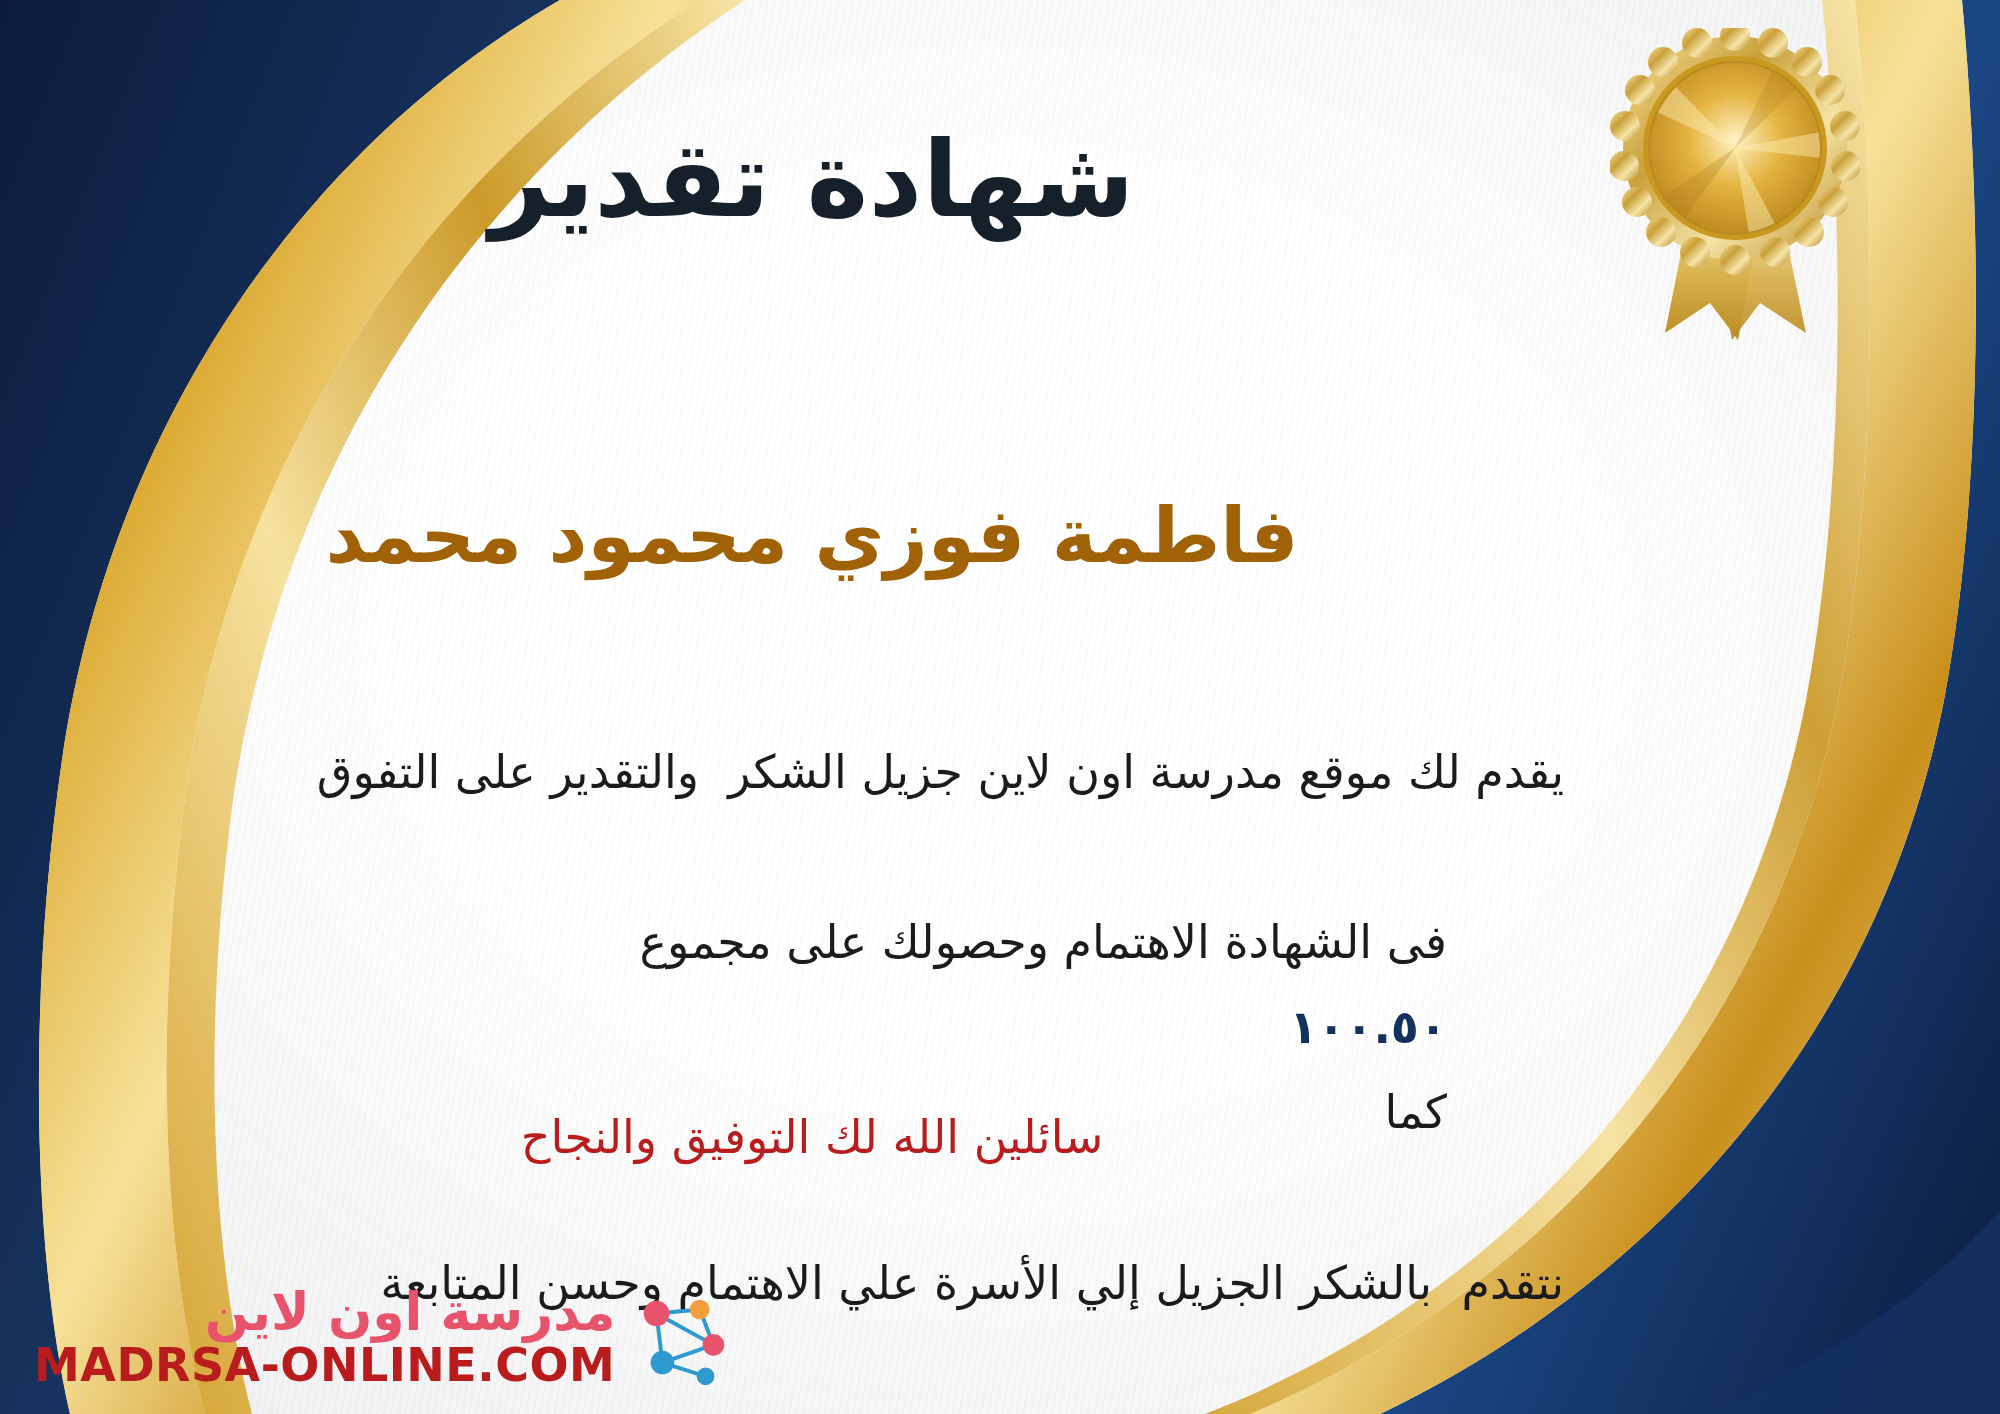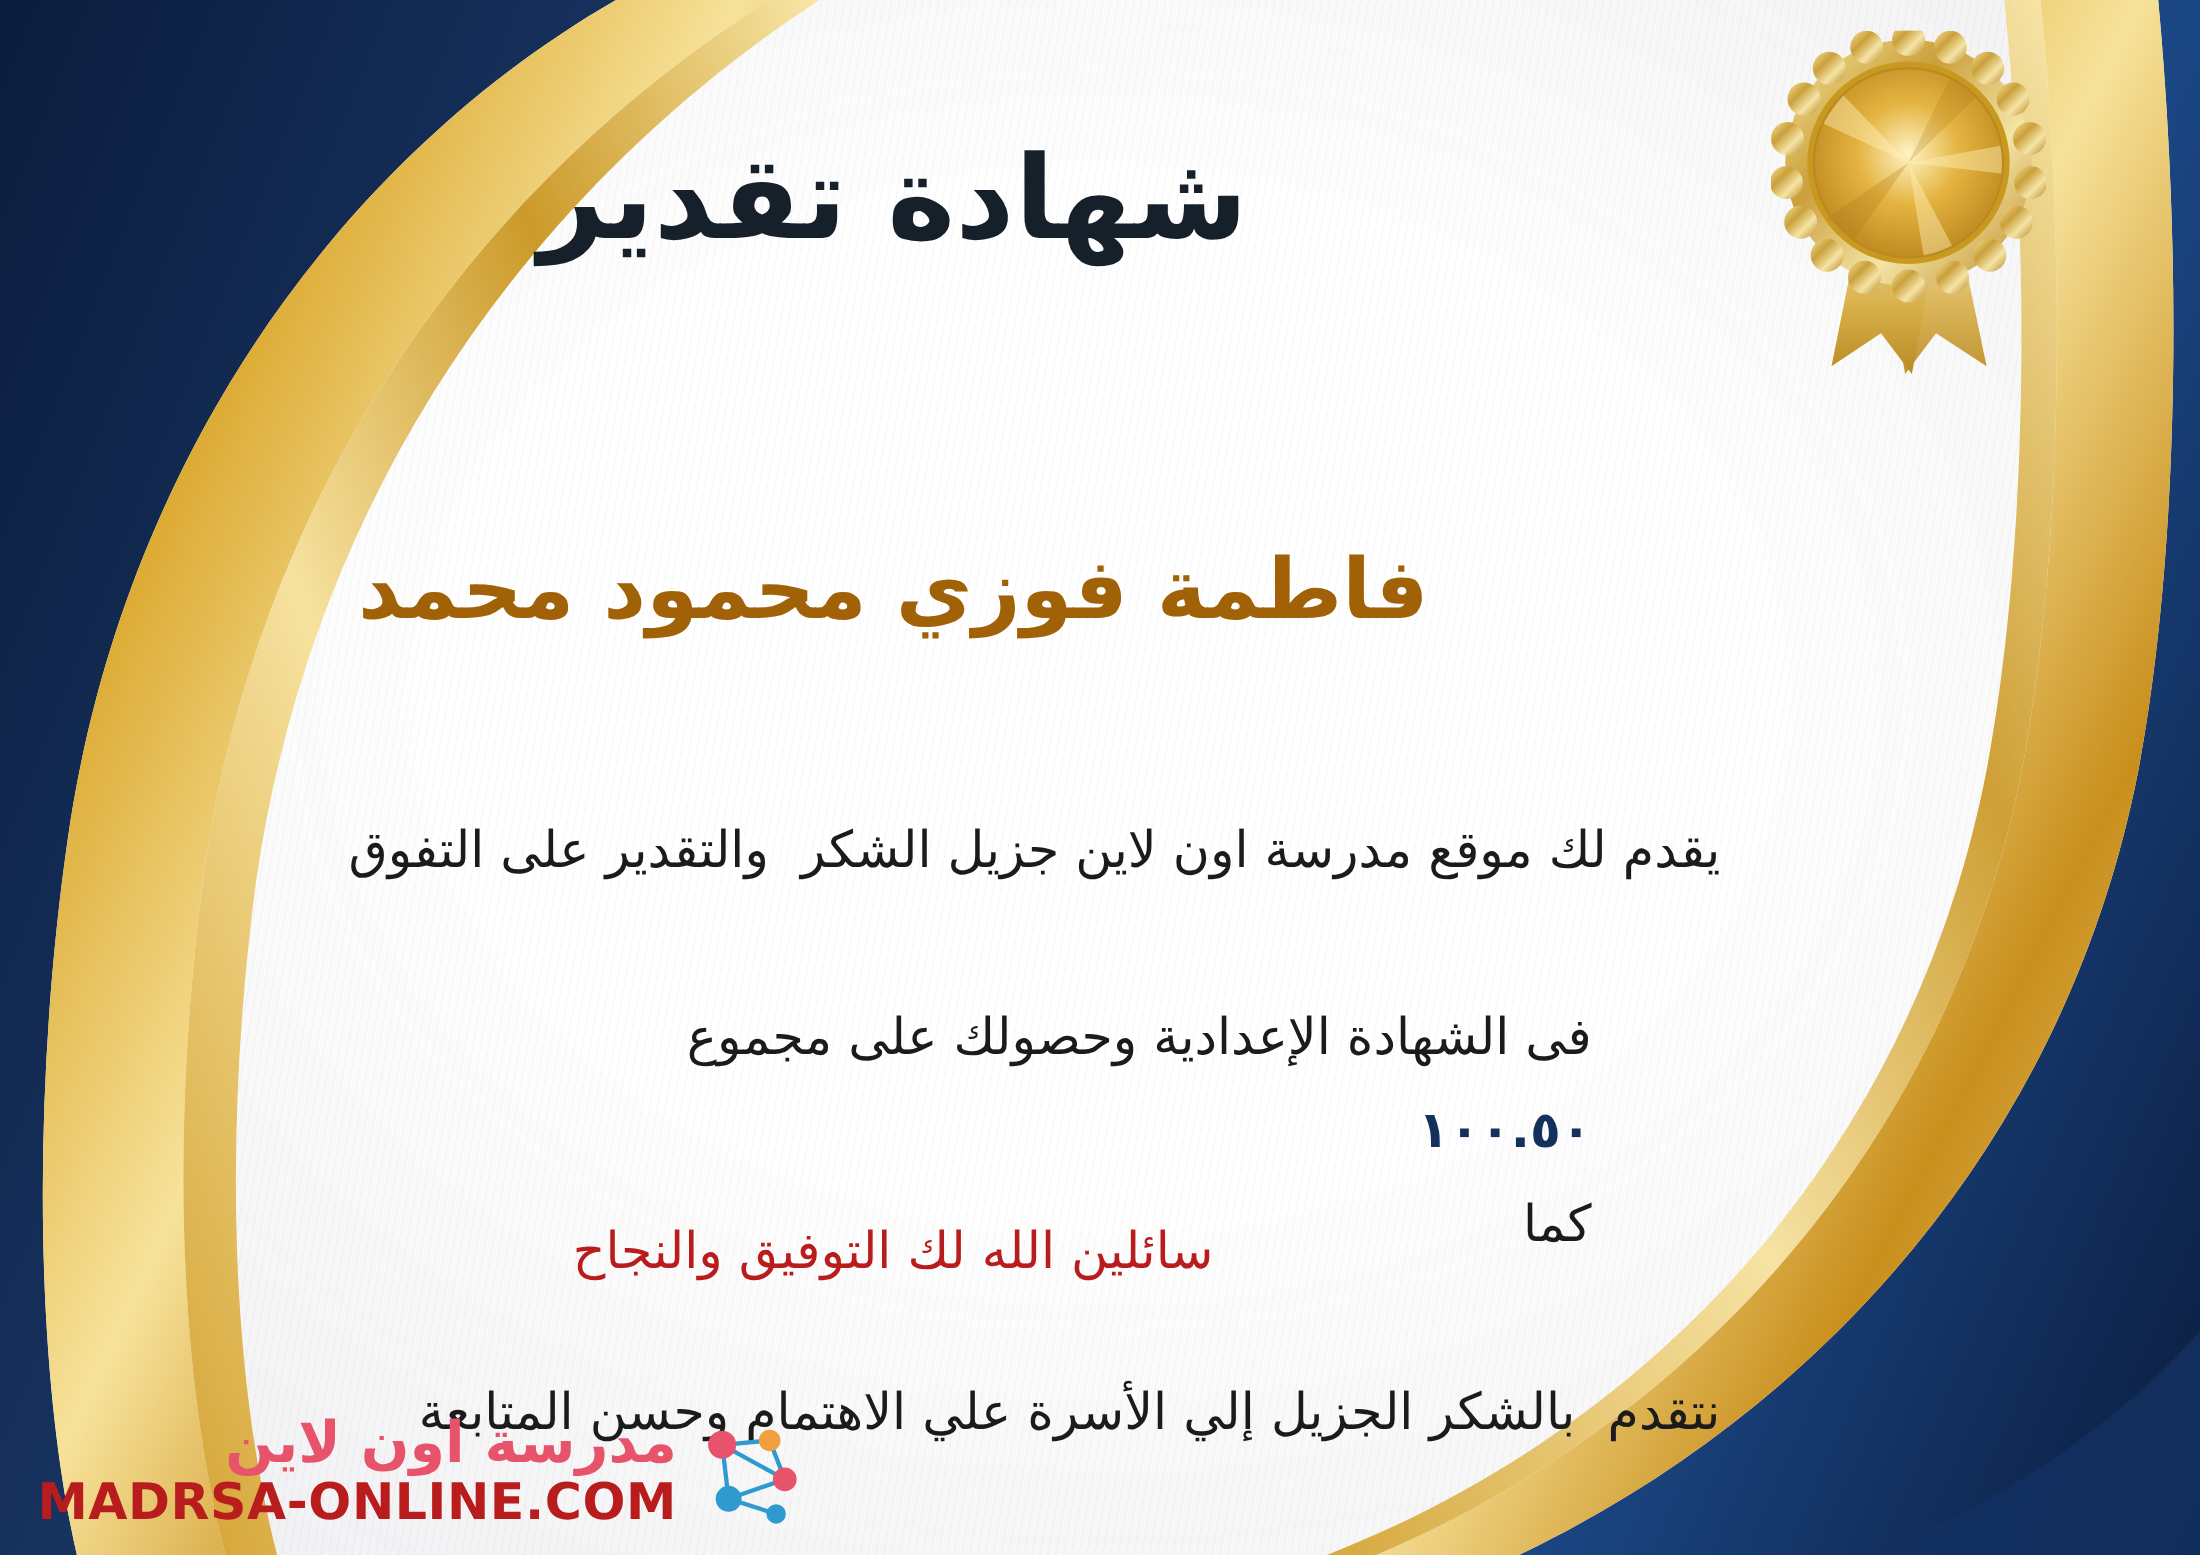--- a/index.html
+++ b/index.html
@@ -275,21 +275,21 @@
 
   <div class="content">
 
     <div class="cert-title">شهادة تقدير</div>
 
     <div class="recipient-name">فاطمة فوزي محمود محمد</div>
 
     <div class="body-text">
       <span class="body-line">يقدم لك موقع مدرسة اون لاين جزيل الشكر  والتقدير على التفوق</span>
       <span class="body-line">
-        <span>فى الشهادة الإعدادية وحصولك على مجموع</span>
+        <span>فى الشهادة الاهتمام وحصولك على مجموع</span>
         <span class="score">١٠٠.٥٠</span>
         <span>كما</span>
       </span>
       <span class="body-line">نتقدم  بالشكر الجزيل إلي الأسرة علي الاهتمام وحسن المتابعة</span>
     </div>
 
     <div class="closing-text">سائلين الله لك التوفيق  والنجاح</div>
   </div>
 
   <div class="brand">

